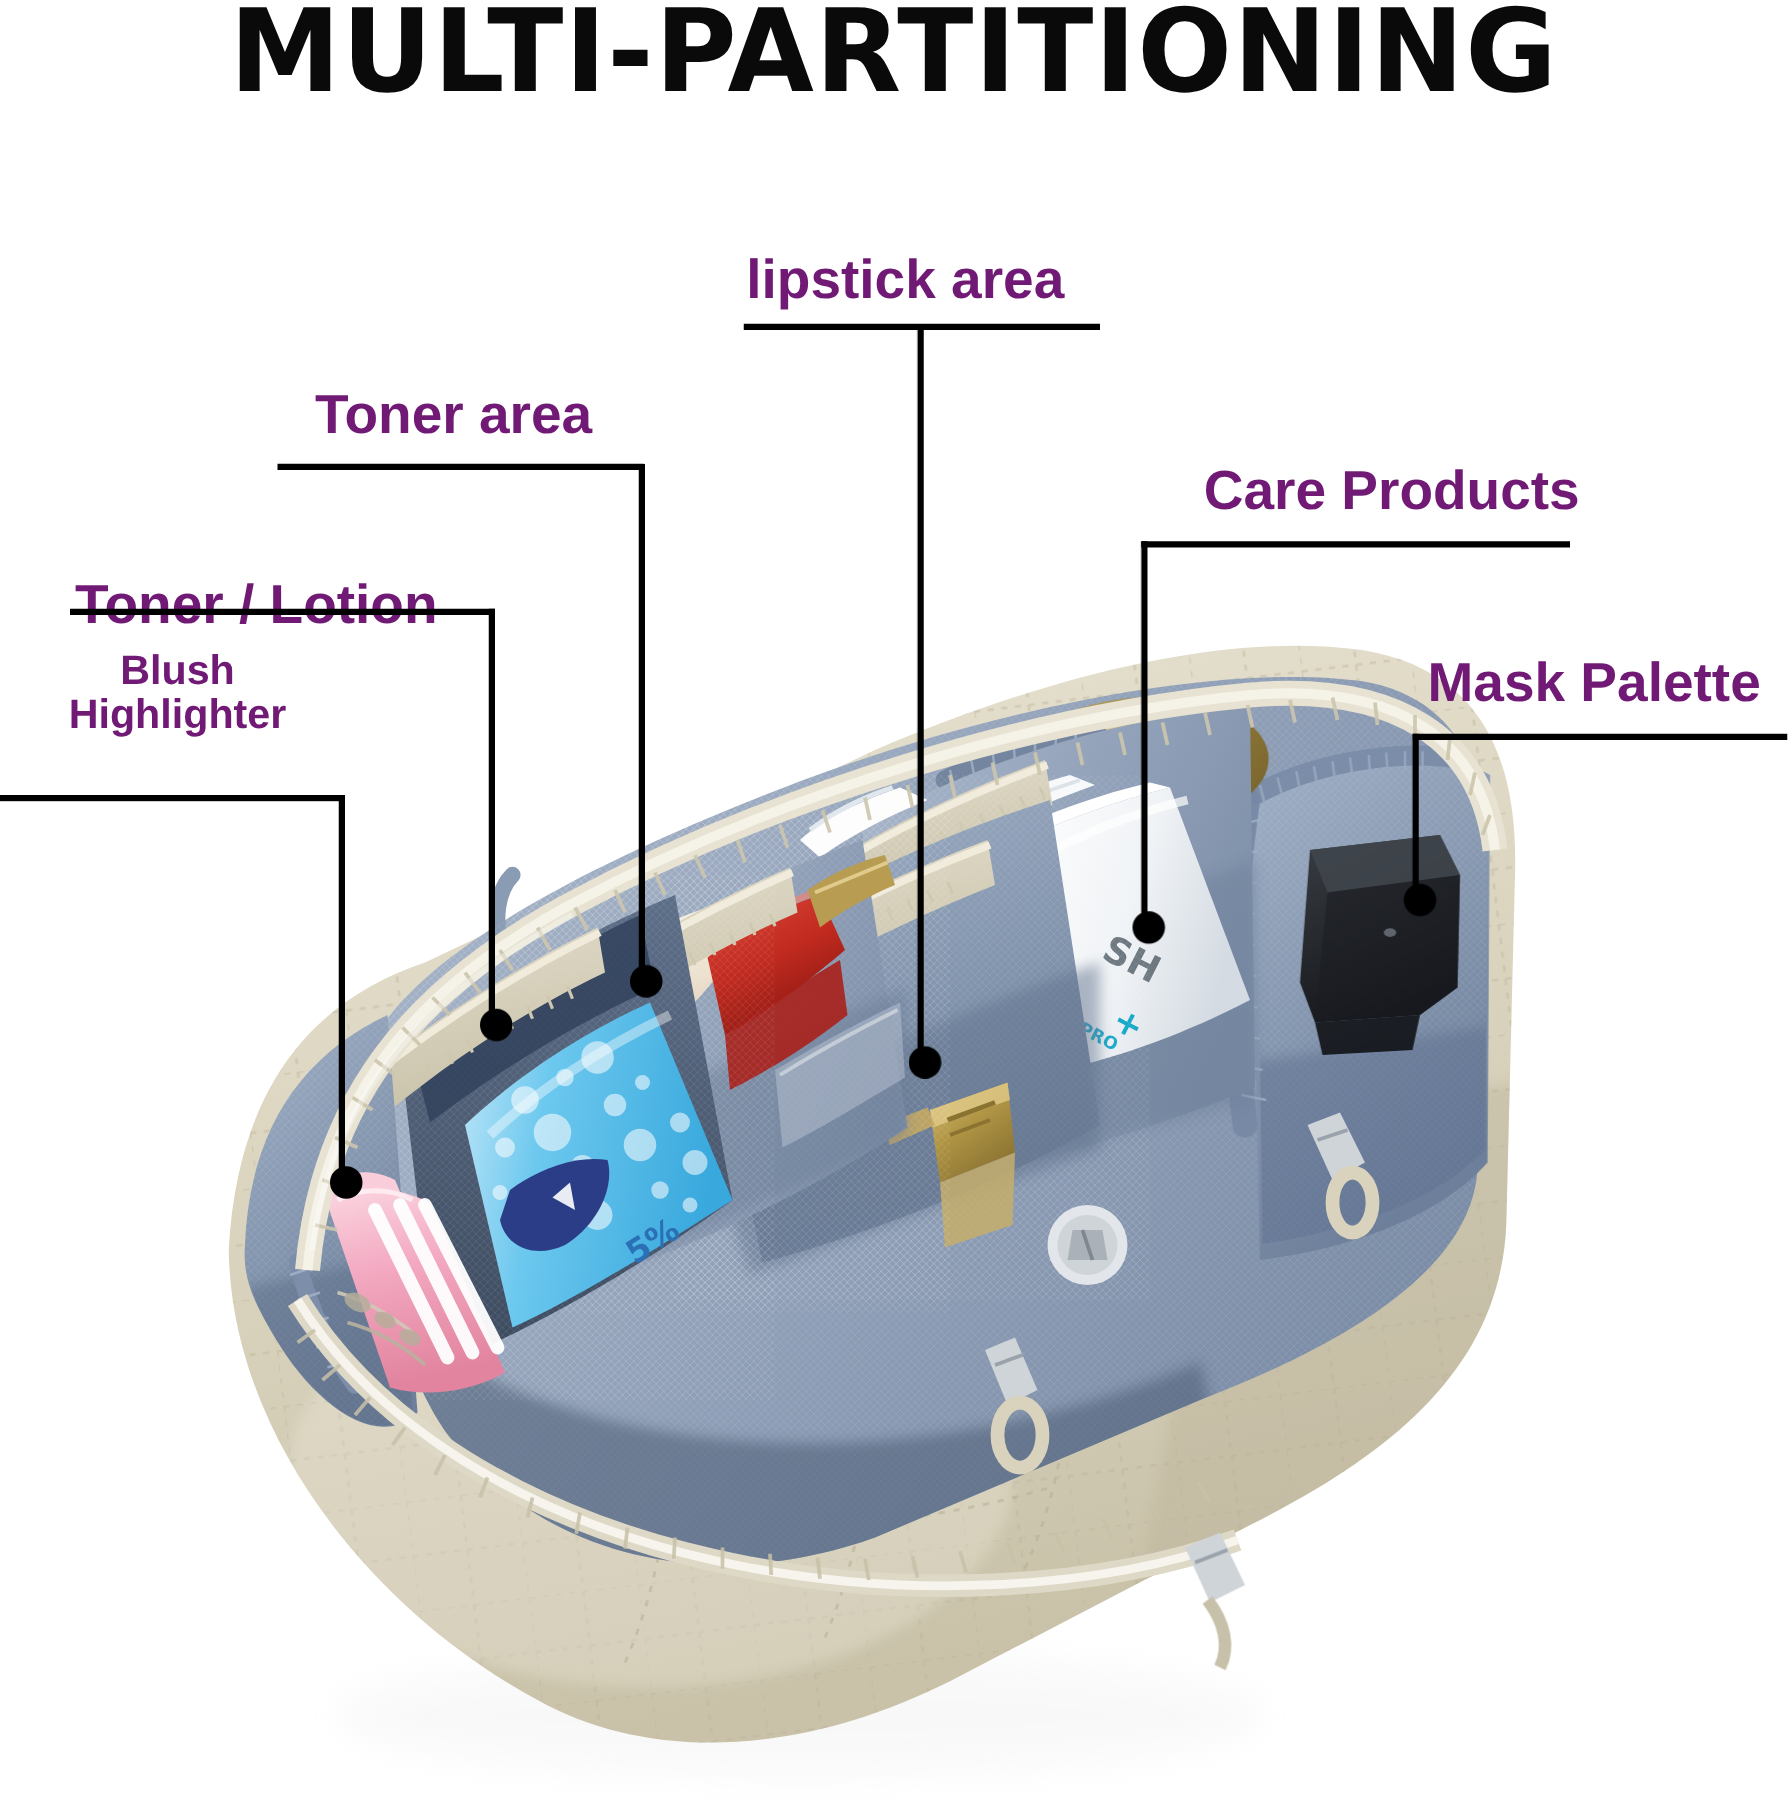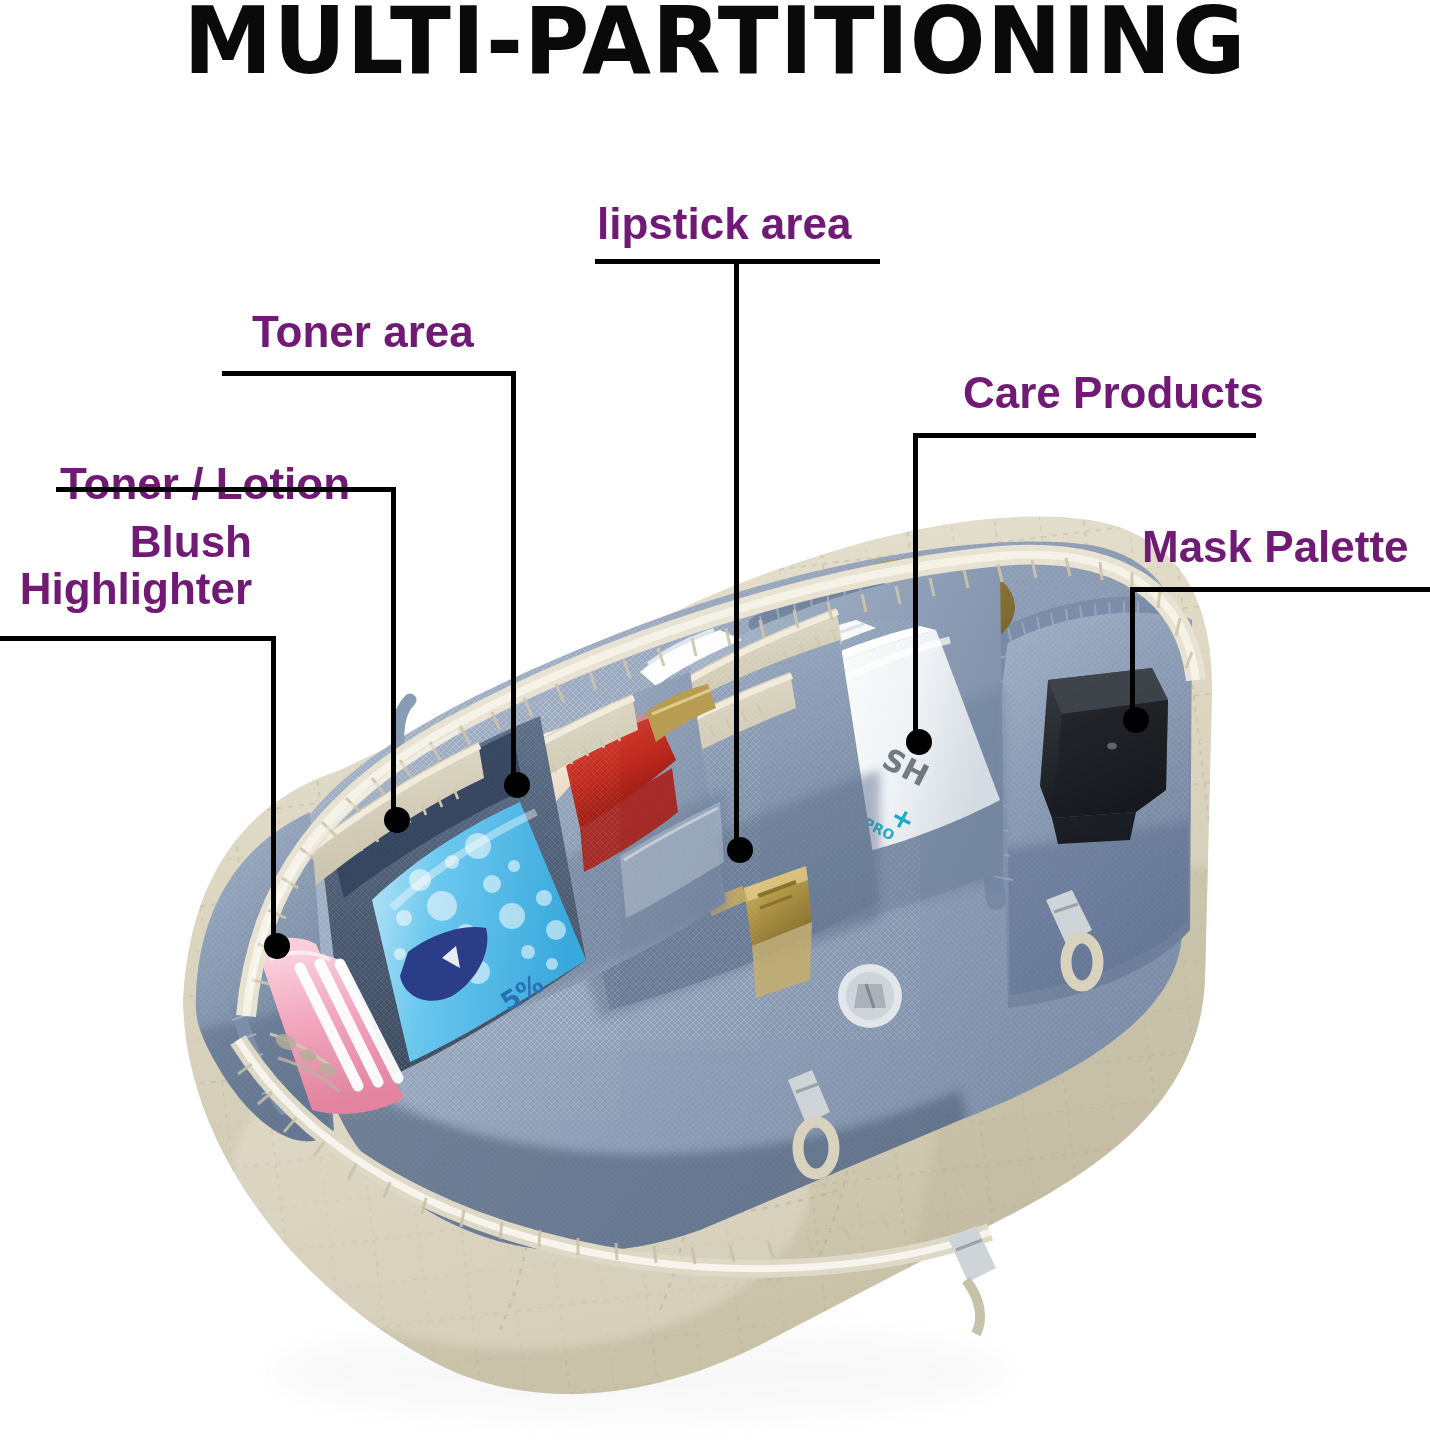--- a/index.html
+++ b/index.html
@@ -693,21 +693,21 @@
         <ellipse cx="1082" cy="962" rx="16" ry="24" fill="none" stroke="#d9d3bd" stroke-width="11"></ellipse>
       </g>
 
       <path d="M250 1000 C264 880 336 798 458 732" fill="none" stroke="#ffffff" stroke-width="5" opacity="0.35"></path>
     </svg>
   </div>
 
   <div id="title">MULTI-PARTITIONING</div>
 
   <div id="callout-layer">
-      <div class="callout-text" style="left: 0px; top: 519px; font-size: 44px; width: 252px; text-align: right;">
+      <div class="callout-text" style="left: 16px; top: 519px; font-size: 33px; width: 252px; text-align: center;">
         <div>Blush</div>
         <div>Highlighter</div>
       </div>
       <div class="callout-rule" style="left: 0px; top: 636px; width: 276px;"></div>
       <div class="callout-stem" style="left: 271px; top: 636px; height: 310px;"></div>
       <div class="callout-dot" style="left: 274px; top: 946px;"></div>
       <div class="callout-text" style="left: 60px; top: 423px; font-size: 44px; margin-top: 38px;">
         <div>Toner / Lotion</div>
       </div>
       <div class="callout-rule" style="left: 56px; top: 487px; width: 340px;"></div>

